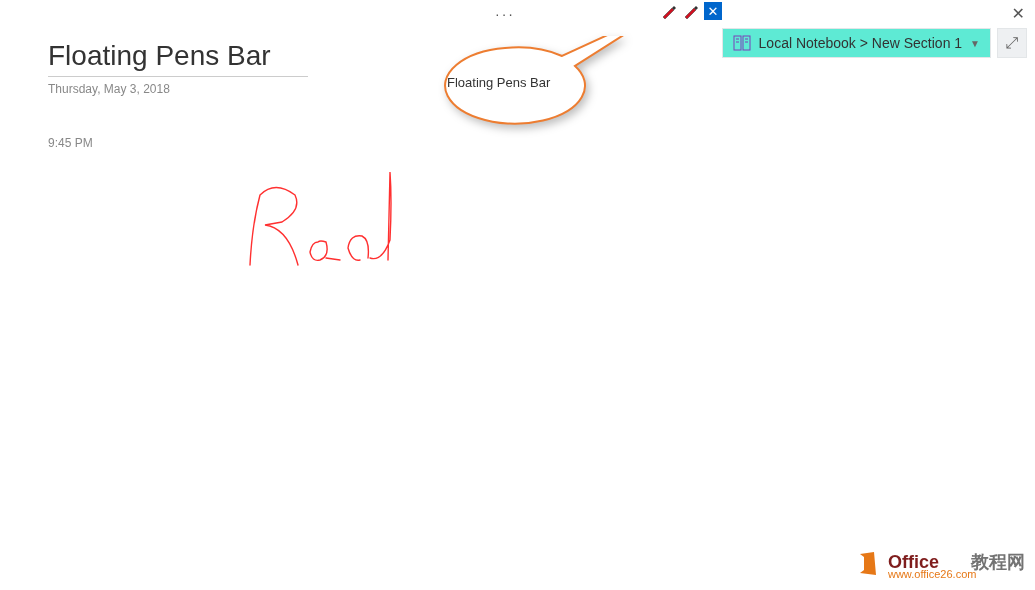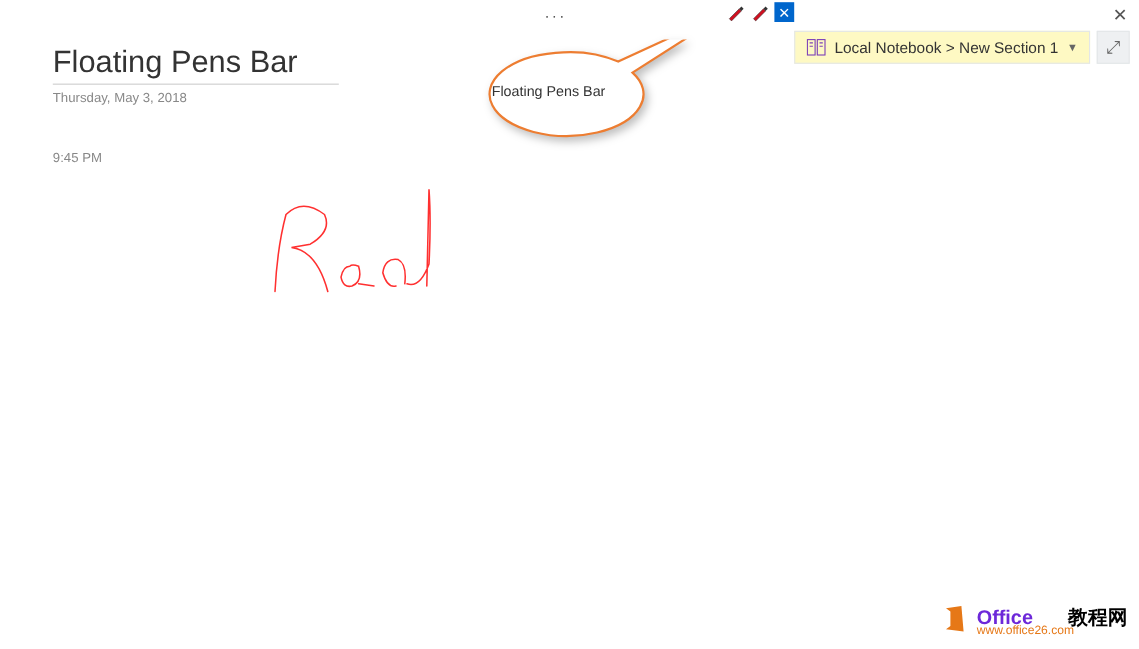--- a/index.html
+++ b/index.html
@@ -57,21 +57,21 @@
       cursor: pointer;
     }
     .breadcrumb-bar {
       position: absolute;
       top: 28px;
       right: 8px;
       display: flex;
       gap: 6px;
     }
     .breadcrumb-main {
-      background: #fef9c3;
+      background: #5eead4;
       border: 1px solid #e3e6e8;
       height: 30px;
       display: flex;
       align-items: center;
       padding: 0 10px;
       gap: 8px;
       cursor: pointer;
     }
     .notebook-icon svg { display: block; }
     .breadcrumb-text {
@@ -147,22 +147,22 @@
       align-items: center;
       gap: 6px;
     }
     .wm-icon {
       color: #e67817;
     }
     .wm-text1 {
       font-size: 18px;
       font-weight: bold;
     }
-    .wm-blue { color: #6d28d9; }
-    .wm-black { color: #000000; padding-left: 32px; }
+    .wm-blue { color: #7f1d1d; }
+    .wm-black { color: #737373; padding-left: 32px; }
     .wm-text2 {
       font-size: 11px;
       color: #e67817;
       display: block;
       margin-top: -2px;
     }
     .wm-textcol { display: flex; flex-direction: column; line-height: 1; }
   </style>
 </head>
 <body>

